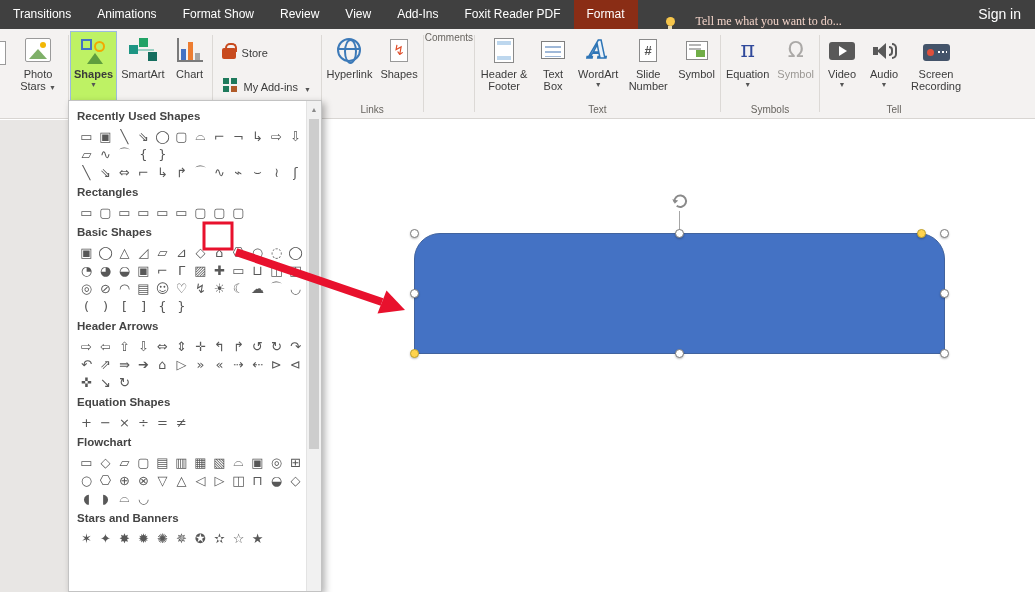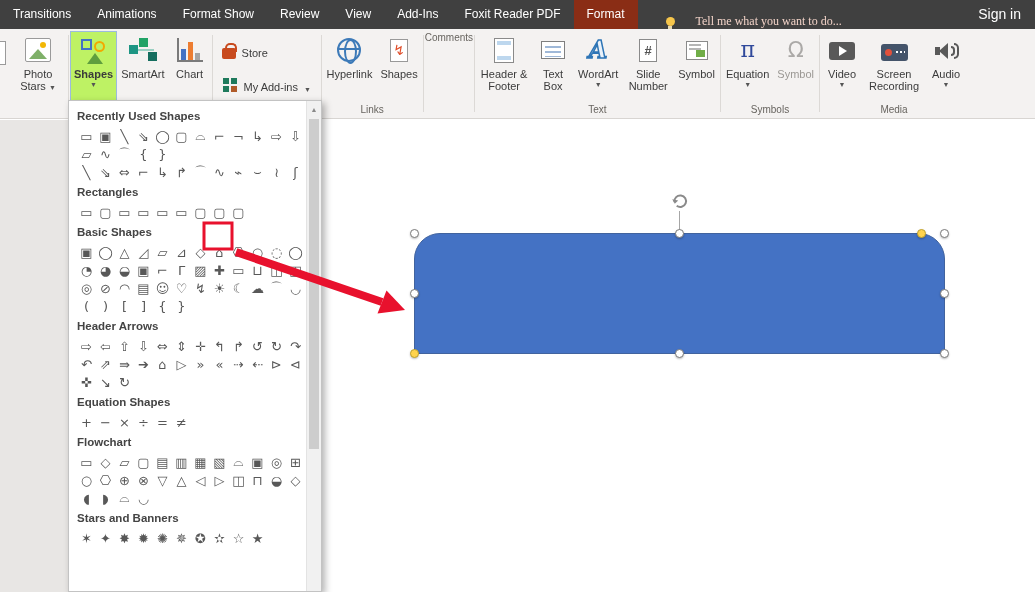--- a/index.html
+++ b/index.html
@@ -330,38 +330,38 @@
       <div class="rgroup-btns">
         <div class="bb">
           <div class="iconwrap">
               <div class="ico-video"></div>
             </div>
           <div class="lbl">Video</div>
           <div class="caret-block">▼</div>
         </div>
         <div class="bb">
           <div class="iconwrap">
-              <div class="ico-rec"></div>
-            </div>
-          <div class="lbl" style="max-width:54px">Screen Recording</div>
-        </div>
-        <div class="bb">
-          <div class="iconwrap">
               <div class="ico-audio">
                 <span class="au-body"></span>
                 <span class="au-cone"></span>
                 <span class="au-w1"></span>
                 <span class="au-w2"></span>
               </div>
             </div>
           <div class="lbl">Audio</div>
           <div class="caret-block">▼</div>
         </div>
-      </div>
-      <div class="rgroup-label">Media</div>
+        <div class="bb">
+          <div class="iconwrap">
+              <div class="ico-rec"></div>
+            </div>
+          <div class="lbl" style="max-width:54px">Screen Recording</div>
+        </div>
+      </div>
+      <div class="rgroup-label">Tell</div>
     </div>
 
   </div>
 
   <div class="workarea"></div>
   <div class="left-gutter"></div>
 
   <div class="slide-shape">
     <div class="rotate-line"></div>
     <div class="rotate-handle">

